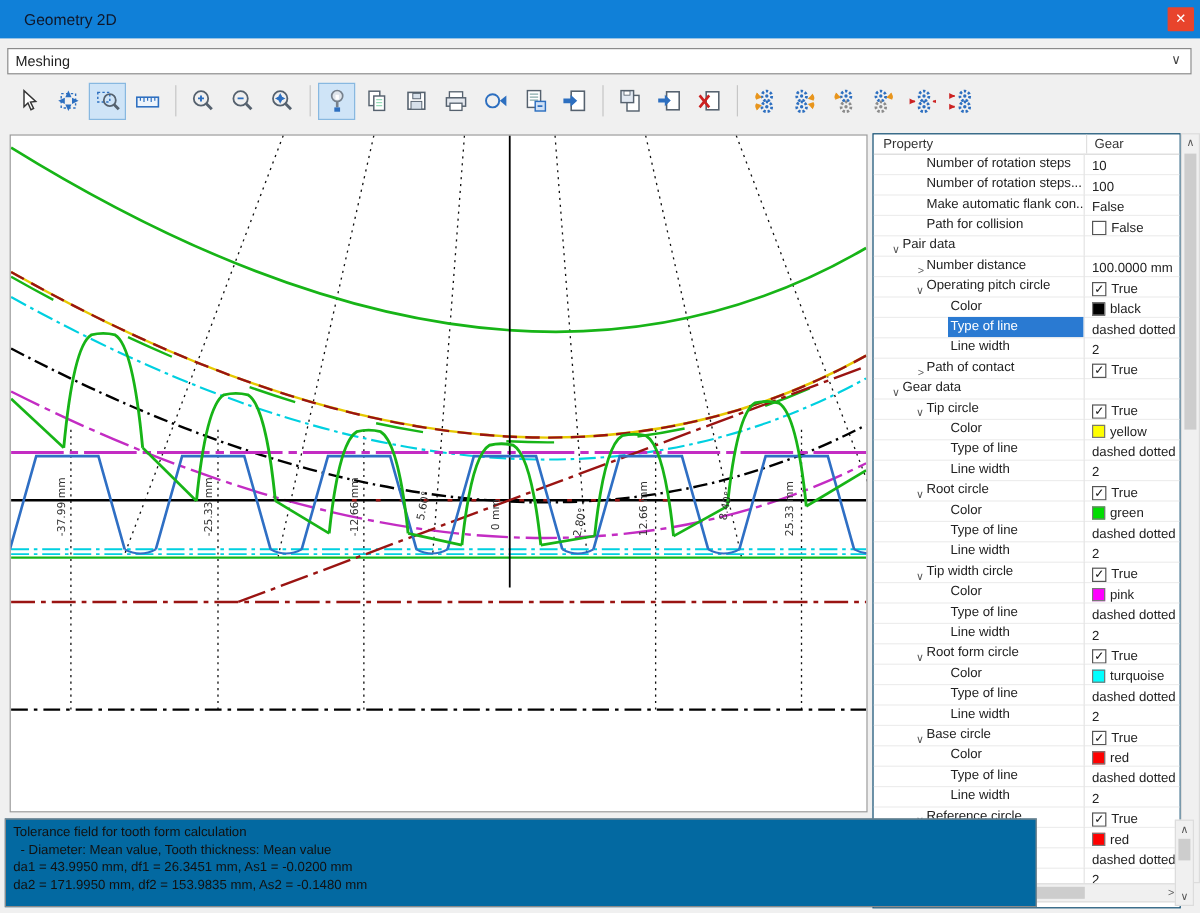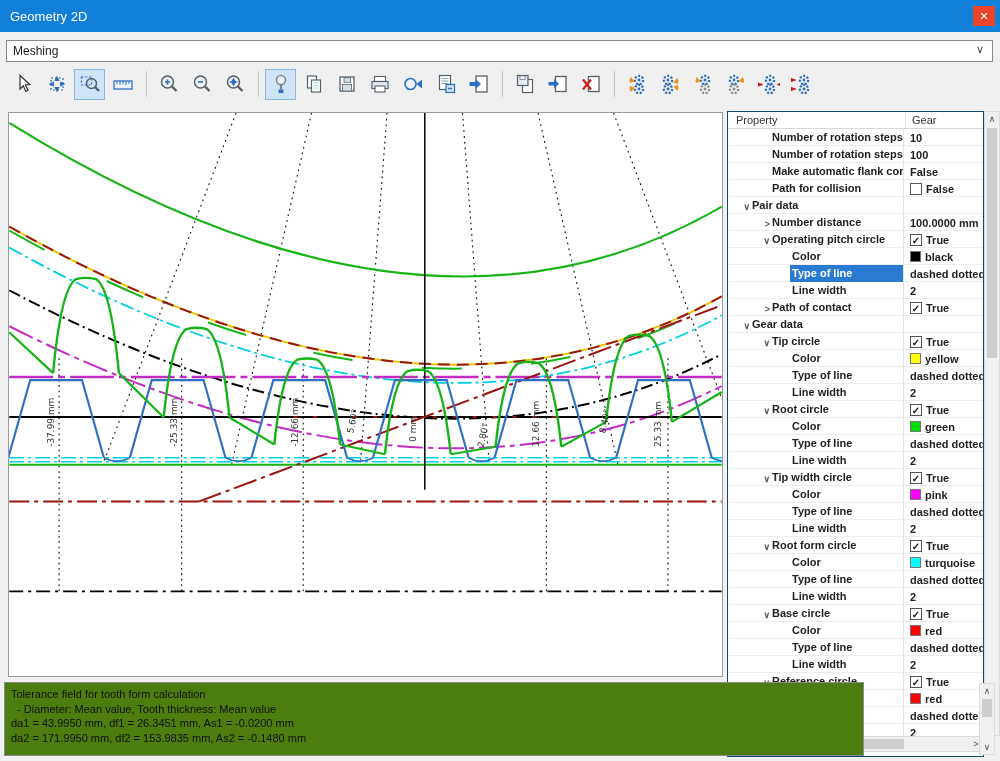--- a/index.html
+++ b/index.html
@@ -1,47 +1,47 @@
 <!DOCTYPE html>
 <html><head>
 <meta charset="utf-8">
 <style>
   * { margin:0; padding:0; box-sizing:border-box; }
   body { font-family:"Liberation Sans", sans-serif; background:#555; }
   #window { position:relative; width:1000px; height:761px; background:#f0f0f0; overflow:hidden; }
   .titlebar { position:absolute; left:0; top:0; width:1000px; height:32px; background:#1080d8; display:flex; align-items:center; }
-  .title { color:#ffffff; font-size:13px; margin-left:10px; }
+  .title { color:#0f172a; font-size:13px; margin-left:20px; }
   .closebtn { position:absolute; right:5px; top:6px; width:22px; height:20px; background:#e8442c; color:#fff; border:none; font-size:11px; line-height:18px; text-align:center; cursor:pointer; border-radius:1px; }
   .combo { position:absolute; left:6px; top:40px; width:987px; height:22px; background:#fff; border:1px solid #8a8a8a; font-size:12px; color:#222; display:flex; align-items:center; padding-left:6px; }
   .combochev { position:absolute; right:8px; top:2px; color:#444; font-size:11px; }
   .toolbar { position:absolute; left:8px; top:66px; height:36px; display:flex; align-items:center; }
   .tbtn { width:31px; height:31px; margin-right:2px; display:flex; align-items:center; justify-content:center; border:1px solid transparent; background:transparent; }
   .tbtn.active { background:#cfe4f7; border:1px solid #88b8e0; }
   .tsep { width:1px; height:26px; background:#c6c6c6; margin:0 6px; }
   .canvas { position:absolute; left:8px; top:112px; width:715px; height:565px; background:#fff; border:1px solid #9a9a9a; }
   .canvas svg { display:block; }
   
   .grid { position:absolute; left:727px; top:111px; width:257px; height:646px; background:#fff; border:1px solid #0c4a6e; font-size:11px; color:#222; overflow:hidden; }
   .pghead { display:flex; height:17px; border-bottom:1px solid #d8d8d8; color:#333; }
   .pghead .hc1 { width:178px; padding:2px 0 0 8px; border-right:1px solid #e0e0e0; }
   .pghead .hc2 { flex:1; padding:2px 0 0 6px; }
-  .pgrow { display:flex; height:17px; border-bottom:1px solid #ededed; align-items:center;font-weight:bold; }
+  .pgrow { display:flex; height:17px; border-bottom:1px solid #ededed; align-items:flex-end; }
   .pggut { text-align:right; color:#555; font-size:9px; padding-top:3px; flex:none; }
   .pglab { flex:none; width:0; flex-grow:1; overflow:hidden; white-space:nowrap; border-right:1px solid #e4e4e4; }
   .pglab span { display:block; padding:2px 2px 0 2px; height:17px; }
   .pglab span.sel { background:#2a7ad2; color:#fff; }
   .pgval { width:79px; flex:none; overflow:hidden; white-space:nowrap; padding:2px 0 0 6px; display:flex; align-items:flex-start; }
   .pgchk { display:inline-block; width:12px; height:12px; border:1px solid #555; background:#fff; font-size:10px; line-height:11px; text-align:center; margin-right:4px; color:#111; flex:none; }
   .pgsw { display:inline-block; width:11px; height:11px; border:1px solid #777; margin-right:4px; flex:none; }
   
   .vscroll { position:absolute; width:16px; background:#f0f0f0; border:1px solid #dcdcdc; }
   .hscroll { position:absolute; height:16px; background:#f0f0f0; border:1px solid #dcdcdc; }
   .sarr { position:absolute; width:14px; height:14px; color:#555; font-size:9px; text-align:center; line-height:14px; }
   .sthumb { position:absolute; background:#cdcdcd; }
-  .info { position:absolute; left:4px; top:682px; width:860px; height:74px; background:#4d7c0f; border:1px solid #8a8a8a; font-size:11px; color:#111; padding:4px 20px 0 6px; line-height:14.5px; }
+  .info { position:absolute; left:4px; top:682px; width:860px; height:74px; background:#0369a1; border:1px solid #8a8a8a; font-size:11px; color:#111; padding:4px 20px 0 6px; line-height:14.5px; }
   .info div { white-space:pre; }
 </style>
 </head>
 <body>
 
 <div id="window">
   <div class="titlebar">
     <span class="title">Geometry 2D</span>
     <button class="closebtn">✕</button>
   </div>

